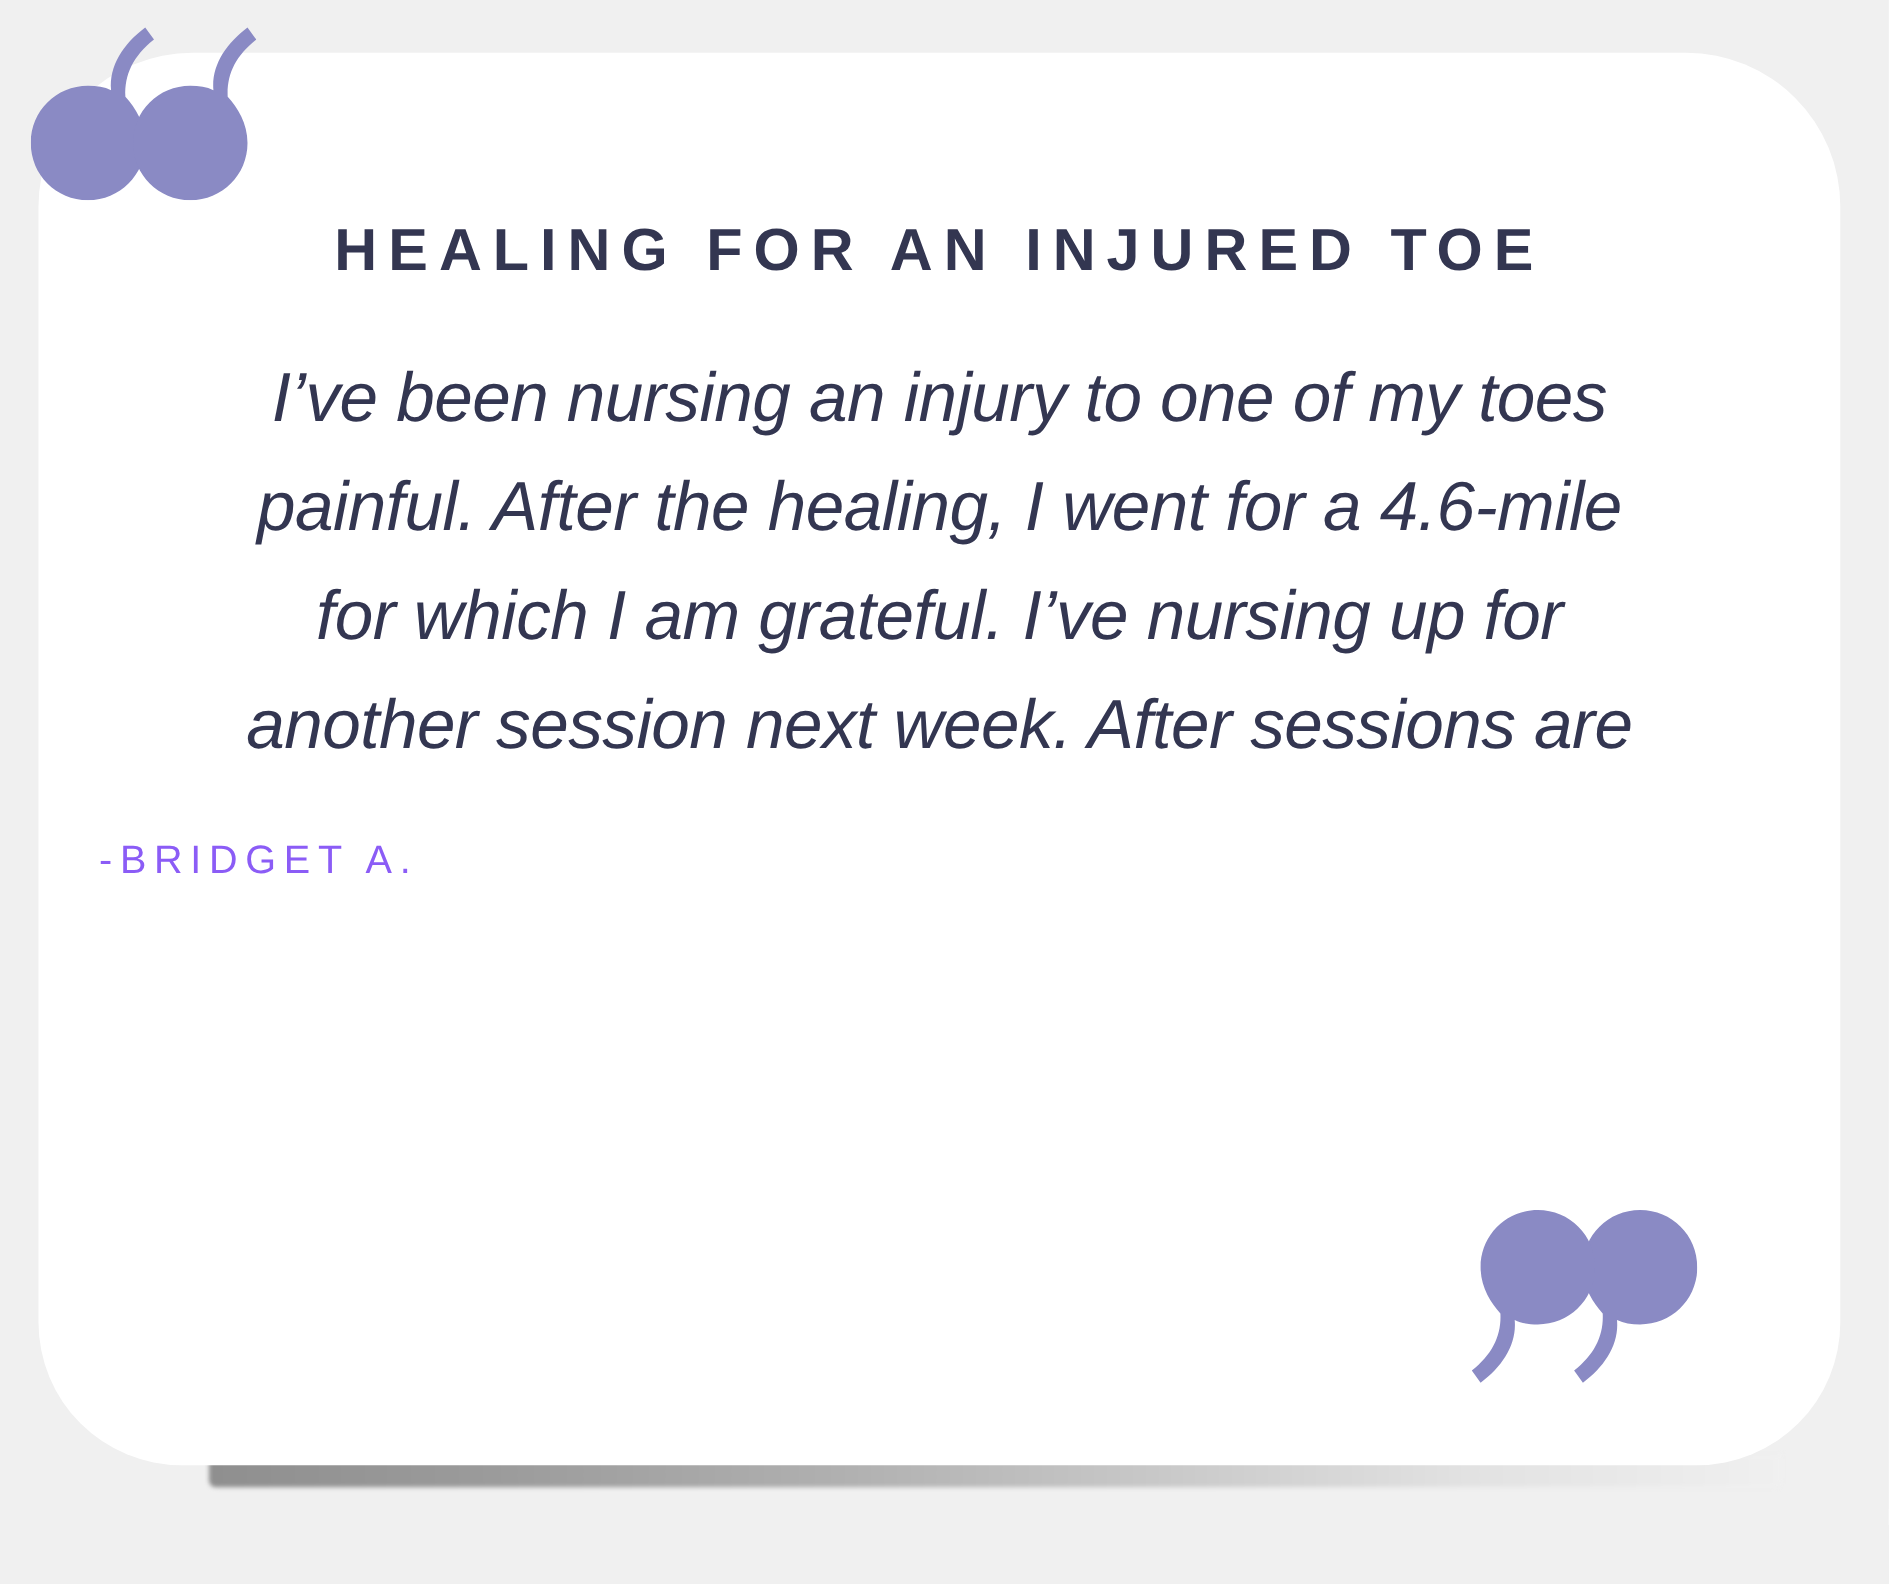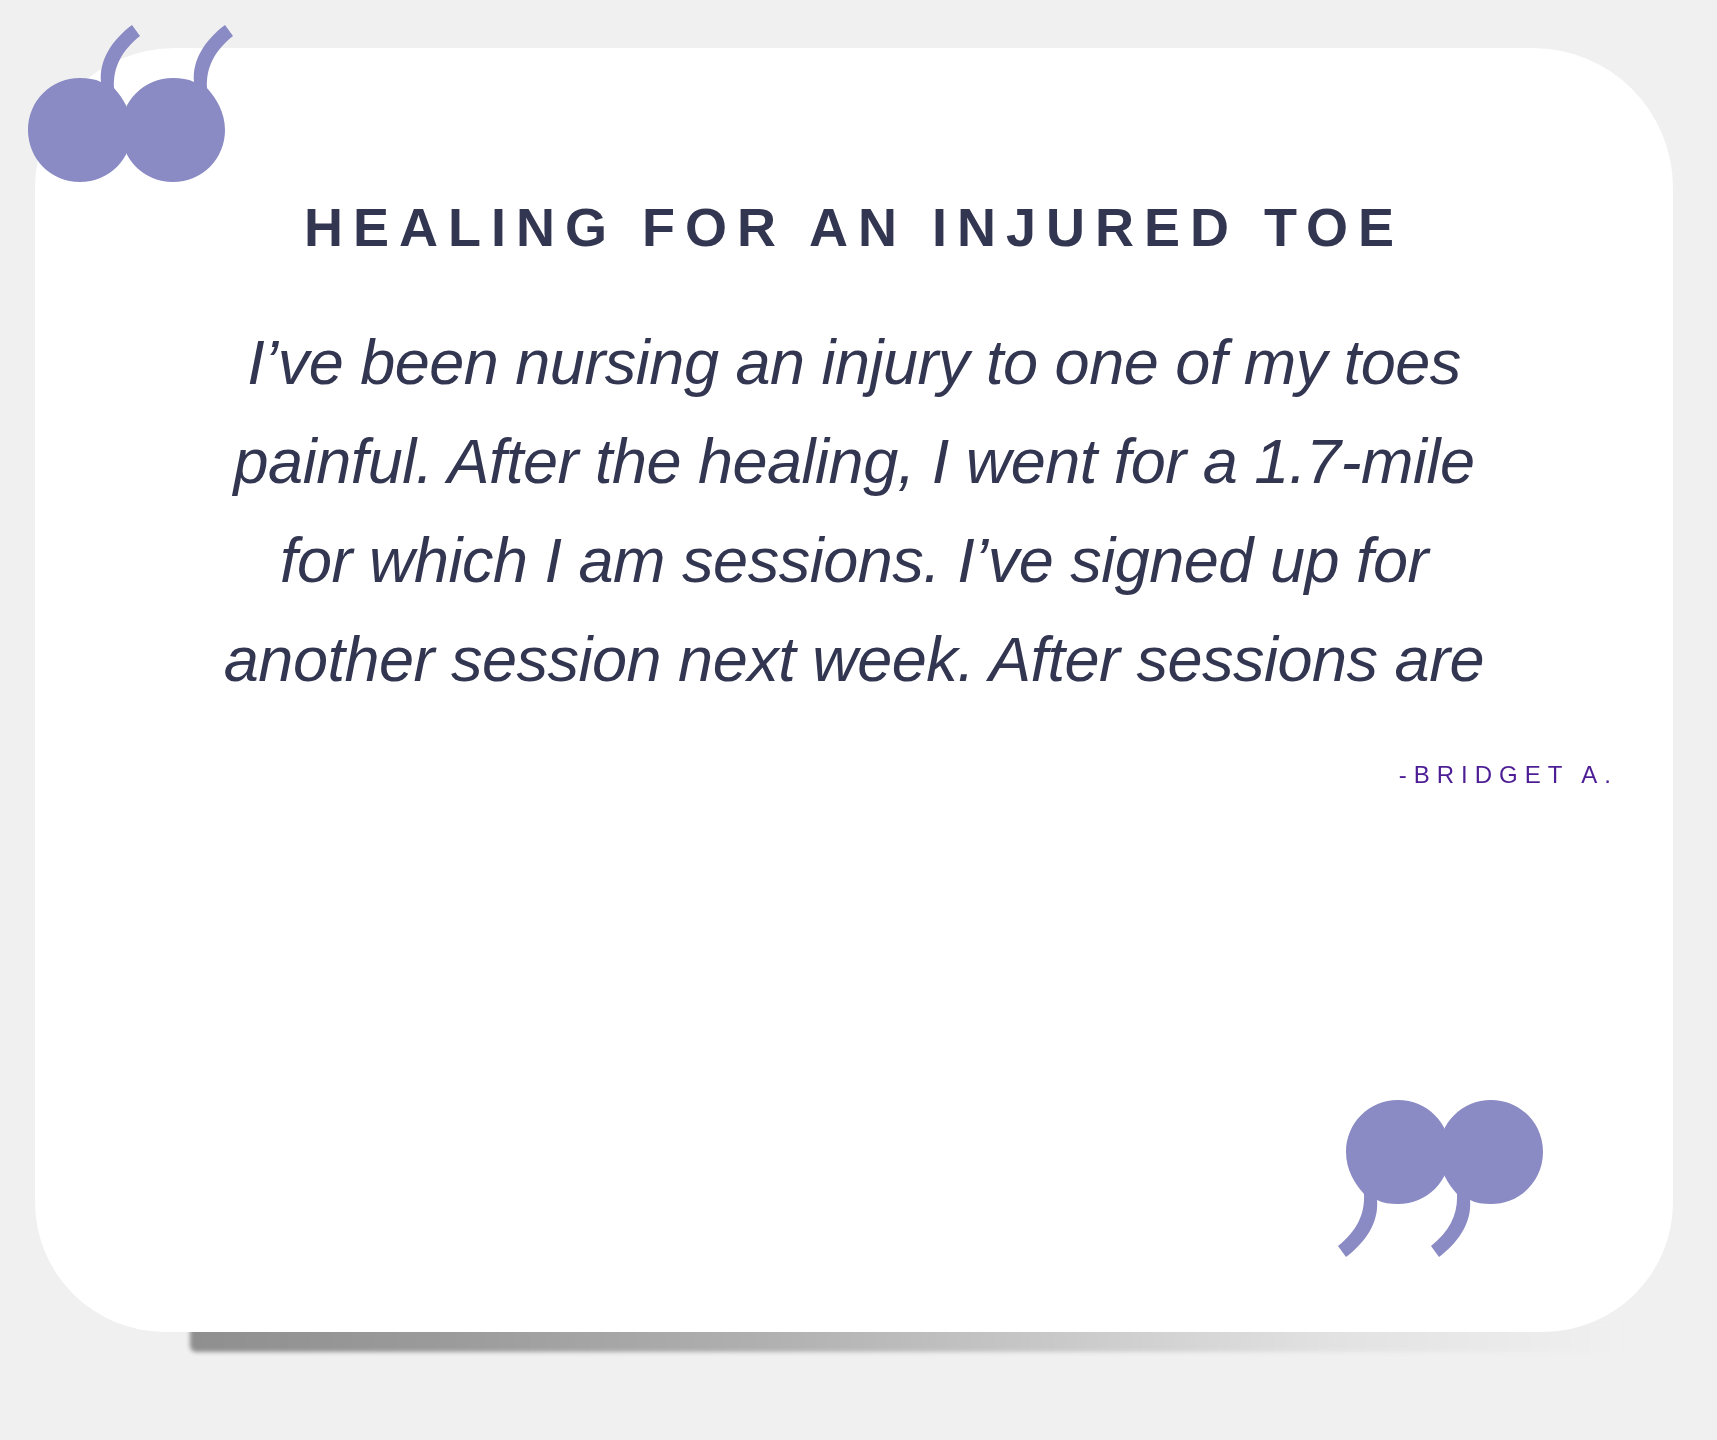--- a/index.html
+++ b/index.html
@@ -104,27 +104,27 @@
     font-size: 63px;
     font-weight: normal;
     line-height: 1.57;
     letter-spacing: -0.5px;
     margin: 0 auto;
     max-width: 1420px;
     text-align: center;
   }
 
   #testimonial-attribution {
-    color: #4c1d95;
+    color: #8b5cf6;
     font-family: "Liberation Sans", sans-serif;
-    font-size: 24px;
+    font-size: 36px;
     font-weight: normal;
     letter-spacing: 7px;
     margin-top: 52px;
-    text-align: right;
+    text-align: left;
   }
 </style>
 </head>
 <body>
 
 <div id="testimonial-stage">
 
   <div id="card-shadow"></div>
 
   <div id="testimonial-card"></div>
@@ -162,22 +162,22 @@
                C204 137 181 160 152 160 Z" transform="translate(-7,0)"></path>
     </g>
   </svg>
 
   <div id="card-content">
 
     <h1 id="testimonial-title">HEALING FOR AN INJURED TOE</h1>
 
     <div id="testimonial-body">
       <div>I’ve been nursing an injury to one of my toes</div>
-      <div>painful. After the healing, I went for a 1.7-mile</div>
-      <div>for which I am sessions. I’ve signed up for</div>
+      <div>painful. After the healing, I went for a 4.6-mile</div>
+      <div>for which I am grateful. I’ve nursing up for</div>
       <div>another session next week. After sessions are</div>
     </div>
 
     <div id="testimonial-attribution">-BRIDGET A.</div>
 
   </div>
 
 </div>
 
 </body></html>

